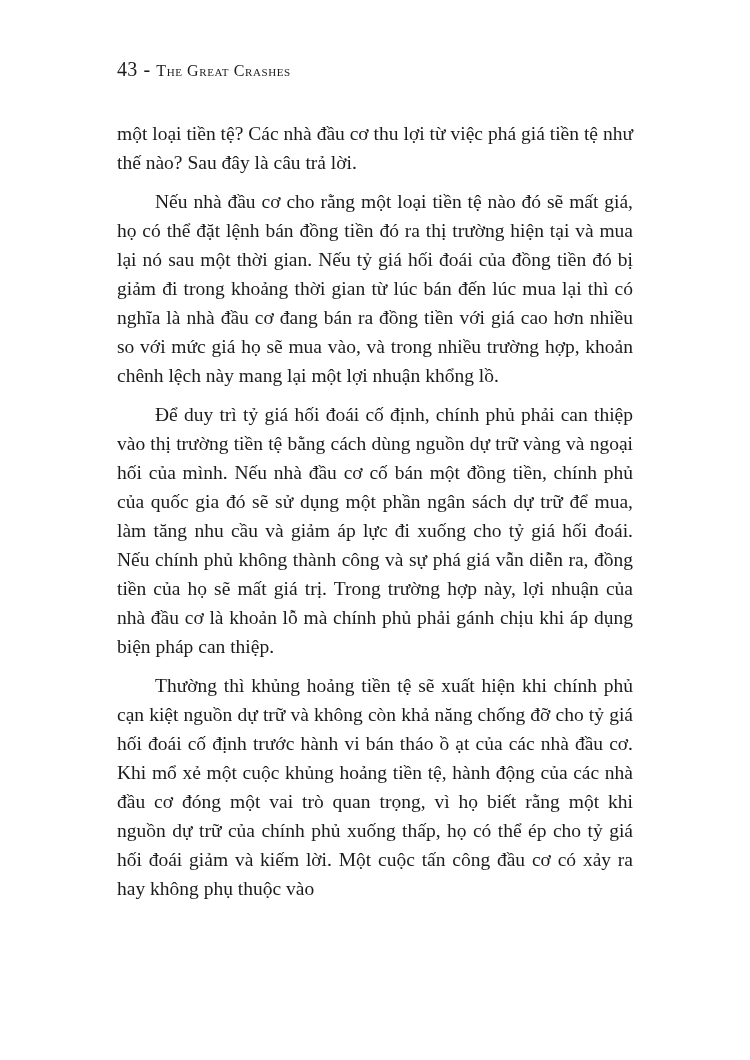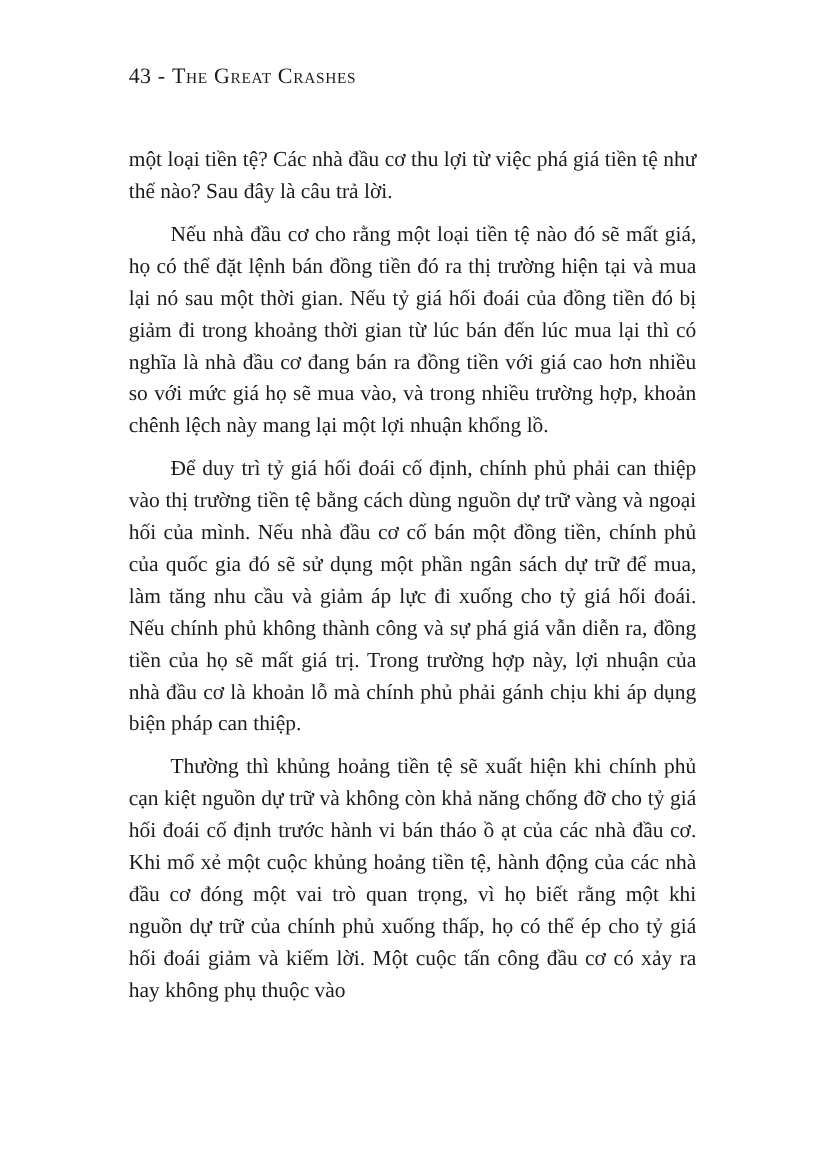--- a/index.html
+++ b/index.html
@@ -26,24 +26,24 @@
   }
   .page-header .page-number {
     font-size: 20px;
   }
   .page-header .separator {
     margin: 0 6px;
   }
   .page-header .book-title {
     font-variant: small-caps;
     letter-spacing: 0.6px;
-    font-size: 20px;
+    font-size: 16px;
   }
   .body-text {
-    margin-top: 50px;
+    margin-top: 38px;
     font-size: 19.5px;
     line-height: 29px;
     text-align: justify;
   }
   .body-text p.para {
     margin: 0 0 10px 0;
   }
   .body-text p.para.indent {
     text-indent: 38px;
   }

